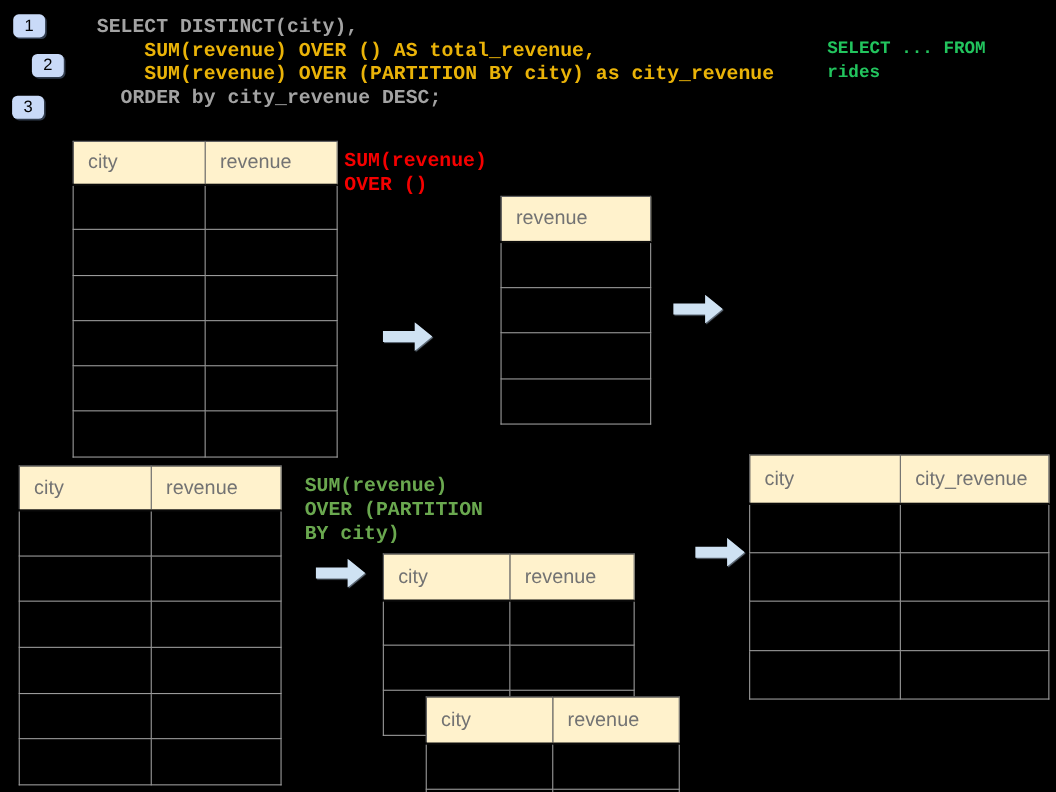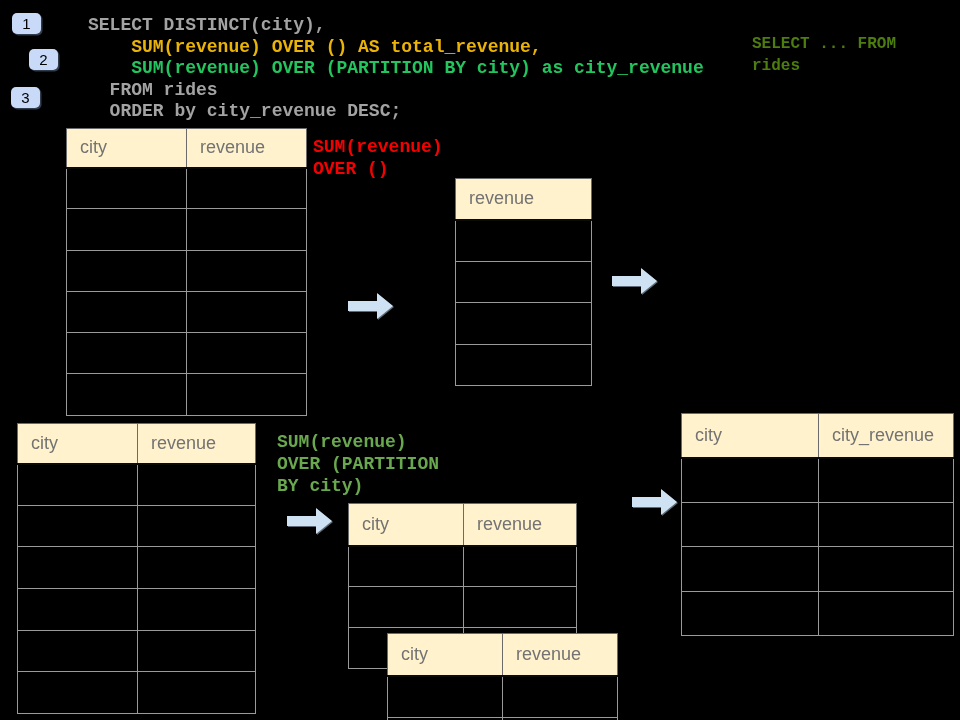--- a/index.html
+++ b/index.html
@@ -13,22 +13,22 @@
   #badge-1{left:12px;top:13px;}
   #badge-2{left:29px;top:49px;}
   #badge-3{left:11px;top:87px;}
 
   
   .mono{position:absolute;margin:0;font-family:"Liberation Mono","DejaVu Sans Mono",monospace;
         font-weight:bold;white-space:pre;}
   #sql-code{left:88px;top:15px;font-size:18px;line-height:21.5px;}
   .c-purple{color:#a3a3a3;}
   .c-red{color:#eab308;}
-  .c-green{color:#22c55e;}
-  #side-note{left:752px;top:33px;font-size:16px;line-height:22px;color:#4d7c0f;}
+  .c-green{color:#eab308;}
+  #side-note{left:752px;top:33px;font-size:16px;line-height:22px;color:#22c55e;}
   #label-total{left:313px;top:136px;font-size:18px;line-height:22px;color:#F50000;}
   #label-partition{left:277px;top:431px;font-size:18px;line-height:22px;color:#6AA84F;}
 
   
   table{position:absolute;border-collapse:collapse;table-layout:fixed;background:#000;}
   th{background:#FFF2CC;border:1px solid #6b6b6b;border-bottom:2px solid #0a0a0a;
      font-size:18px;font-weight:normal;text-align:left;padding:0 0 0 13px;color:#737373;}
   td{border:1px solid #9a9a9a;background:#000;}
 
   #tbl-source-top{left:66px;top:128px;width:240px;}
@@ -65,21 +65,21 @@
 </style>
 </head>
 <body>
 
 <div class="canvas">
 
   <div class="badge" id="badge-1">1</div>
   <div class="badge" id="badge-2">2</div>
   <div class="badge" id="badge-3">3</div>
 
-  <pre class="mono" id="sql-code"><div class="c-purple">SELECT DISTINCT(city),</div><div class="c-red">    SUM(revenue) OVER () AS total_revenue,</div><div class="c-green">    SUM(revenue) OVER (PARTITION BY city) as city_revenue</div><div class="c-purple">  FROM rides</div><div class="c-purple">  ORDER by city_revenue DESC;</div></pre>
+  <pre class="mono" id="sql-code"><div class="c-purple">SELECT DISTINCT(city),</div><div class="c-red">    SUM(revenue) OVER () AS total_revenue,</div><div class="c-green">    SUM(revenue) OVER (PARTITION BY city) as city_revenue</div><div class="c-purple">  ORDER by city_revenue DESC;</div></pre>
 
   <pre class="mono" id="side-note">SELECT ... FROM
 rides</pre>
 
   <pre class="mono" id="label-total">SUM(revenue)
 OVER ()</pre>
   <pre class="mono" id="label-partition">SUM(revenue)
 OVER (PARTITION
 BY city)</pre>
 

